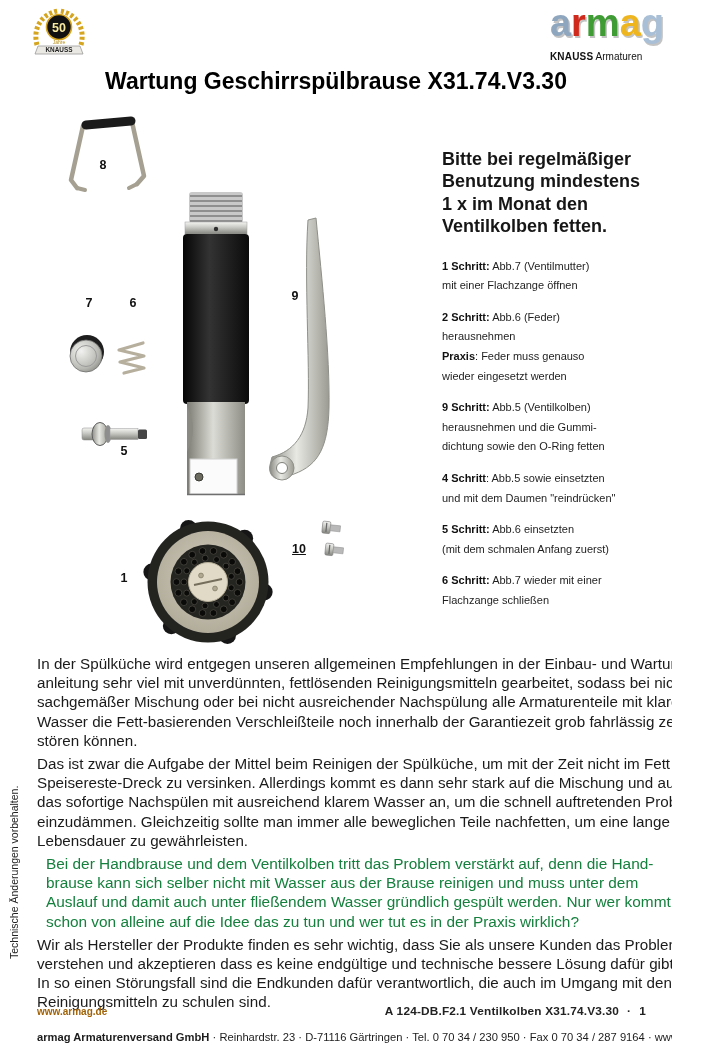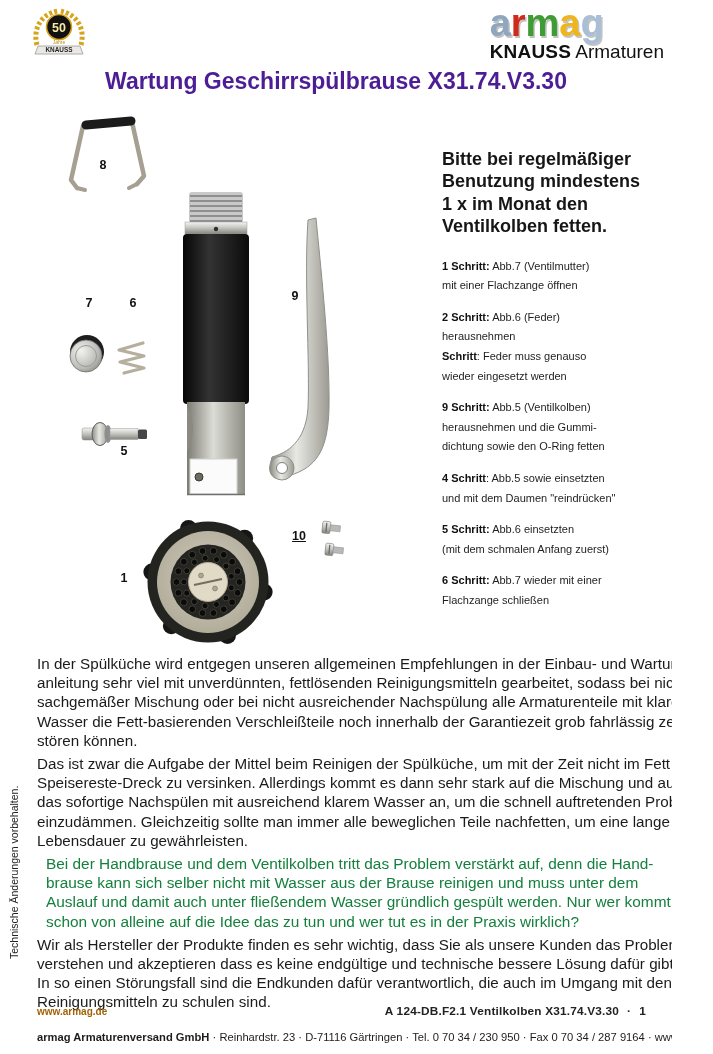--- a/index.html
+++ b/index.html
@@ -3,34 +3,34 @@
 <meta charset="utf-8">
 <style>
   html,body{margin:0;padding:0;background:#ffffff;}
   .page{position:relative;width:672px;height:1054px;background:#ffffff;overflow:hidden;
         font-family:"Liberation Sans","DejaVu Sans",sans-serif;color:#1a1a1a;}
   
   .badge{position:absolute;left:28px;top:6px;width:62px;height:52px;}
   .brand{position:absolute;right:8px;top:8px;text-align:left;}
   .brand-word{font-size:38px;font-weight:700;line-height:30px;letter-spacing:0px;
               text-shadow:1.5px 1.5px 0 #c3c3c3;}
-  .brand-sub{font-size:19px;margin-top:3px;color:#111;}
+  .brand-sub{font-size:10px;margin-top:13px;color:#111;}
   .brand-sub .b{font-weight:700;letter-spacing:0.2px;}
   .title{position:absolute;left:0;right:0;top:68px;margin:0;text-align:center;
-         font-size:23px;font-weight:700;color:#4c1d95;}
+         font-size:23px;font-weight:700;color:#000000;}
   
   .diagram{position:absolute;left:40px;top:110px;width:400px;height:545px;}
   .plbl{position:absolute;width:26px;text-align:center;font-size:12.5px;font-weight:700;color:#111;}
   .plbl8{left:50px;top:48px;}
   .plbl7{left:36px;top:186px;}
   .plbl6{left:80px;top:186px;}
   .plbl9{left:242px;top:179px;}
   .plbl5{left:71px;top:334px;}
   .plbl1{left:71px;top:461px;}
-  .plbl10{left:246px;top:419px;text-decoration:underline;}
+  .plbl10{left:246px;top:432px;text-decoration:underline;}
   
   .instructions{position:absolute;left:442px;top:148px;width:268px;}
   .inst-head{font-size:18px;font-weight:700;line-height:22.4px;color:#161616;}
   .steps{margin-top:19px;}
   .step{font-size:11px;line-height:19.6px;margin-bottom:12px;color:#1e1e1e;}
   .step strong{font-weight:700;color:#111;}
   
   .bodytext{position:absolute;left:37px;top:654px;width:672px;}
   .para{font-size:15.2px;line-height:19.2px;margin-bottom:4px;white-space:nowrap;color:#1b1b1b;}
   .para.b{font-weight:400;font-size:15.4px;color:#15803d;margin-left:9px;}
@@ -231,21 +231,21 @@
     <div class="plbl plbl9">9</div>
     <div class="plbl plbl5">5</div>
     <div class="plbl plbl1">1</div>
     <div class="plbl plbl10">10</div>
   </div>
 
   <div class="instructions">
     <div class="inst-head" id="instHead">Bitte bei regelmäßiger<br>Benutzung mindestens<br>1 x im Monat den<br>Ventilkolben fetten.</div>
     <div class="steps" id="stepsBox">
         <div class="step"><strong>1 Schritt:</strong><span> Abb.7 (Ventilmutter)</span><br><span>mit einer Flachzange öffnen</span></div>
-        <div class="step"><strong>2 Schritt:</strong><span> Abb.6 (Feder)</span><br><span>herausnehmen</span><br><strong>Schritt</strong><span>: Feder muss genauso</span><br><span>wieder eingesetzt werden</span></div>
+        <div class="step"><strong>2 Schritt:</strong><span> Abb.6 (Feder)</span><br><span>herausnehmen</span><br><strong>Praxis</strong><span>: Feder muss genauso</span><br><span>wieder eingesetzt werden</span></div>
         <div class="step"><strong>9 Schritt:</strong><span> Abb.5 (Ventilkolben)</span><br><span>herausnehmen und die Gummi-</span><br><span>dichtung sowie den O-Ring fetten</span></div>
         <div class="step"><strong>4 Schritt</strong><span>: Abb.5 sowie einsetzten</span><br><span>und mit dem Daumen "reindrücken"</span></div>
         <div class="step"><strong>5 Schritt:</strong><span> Abb.6 einsetzten</span><br><span>(mit dem schmalen Anfang zuerst)</span></div>
         <div class="step"><strong>6 Schritt:</strong><span> Abb.7 wieder mit einer</span><br><span>Flachzange schließen</span></div>
       </div>
   </div>
 
   <div class="bodytext" id="paraBox">
       <div class="para">In der Spülküche wird entgegen unseren allgemeinen Empfehlungen in der Einbau- und Wartungs-<br>anleitung sehr viel mit unverdünnten, fettlösenden Reinigungsmitteln gearbeitet, sodass bei nicht<br>sachgemäßer Mischung oder bei nicht ausreichender Nachspülung alle Armaturenteile mit klarem<br>Wasser die Fett-basierenden Verschleißteile noch innerhalb der Garantiezeit grob fahrlässig zer-<br>stören können.</div>
       <div class="para">Das ist zwar die Aufgabe der Mittel beim Reinigen der Spülküche, um mit der Zeit nicht im Fett und<br>Speisereste-Dreck zu versinken. Allerdings kommt es dann sehr stark auf die Mischung und auf<br>das sofortige Nachspülen mit ausreichend klarem Wasser an, um die schnell auftretenden Probleme<br>einzudämmen. Gleichzeitig sollte man immer alle beweglichen Teile nachfetten, um eine lange<br>Lebensdauer zu gewährleisten.</div>

